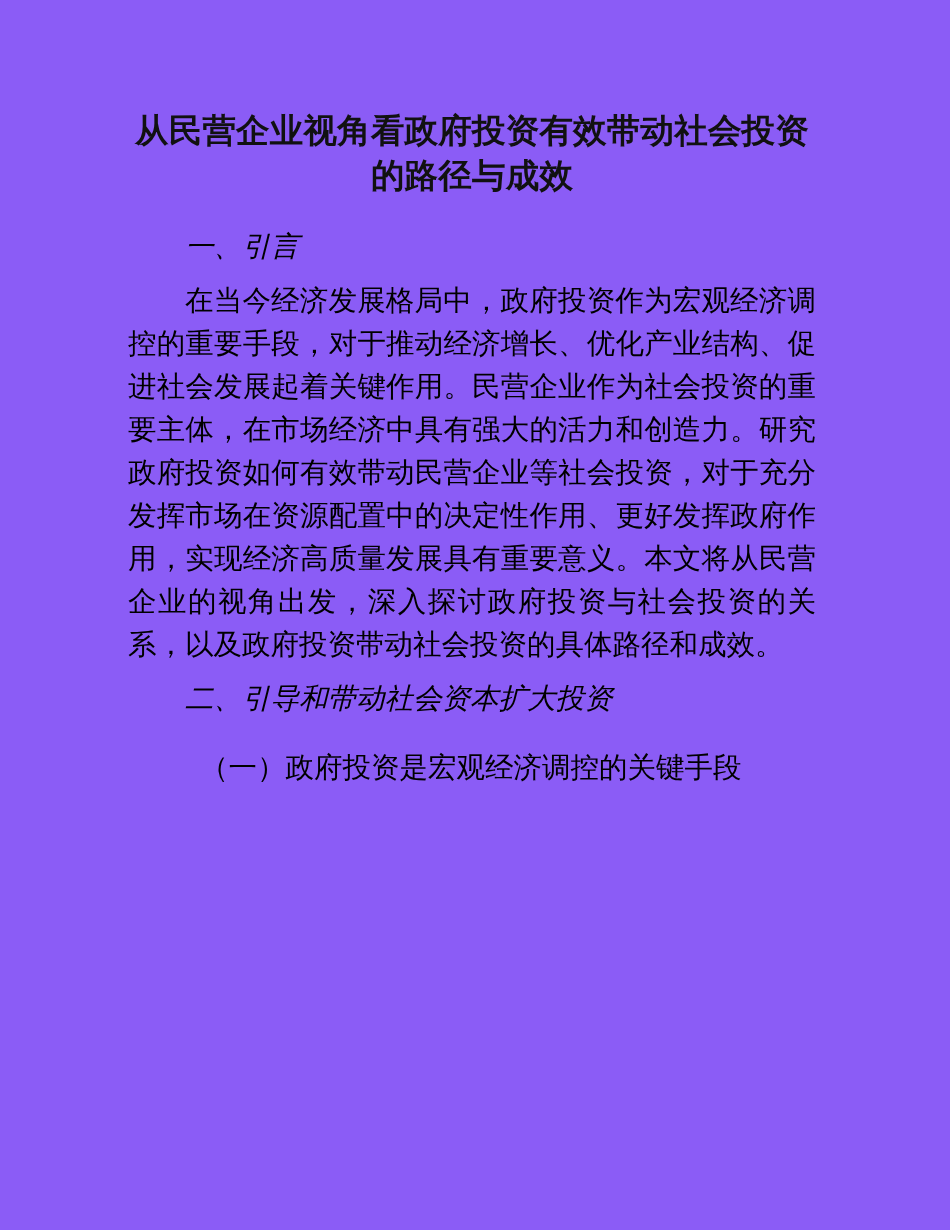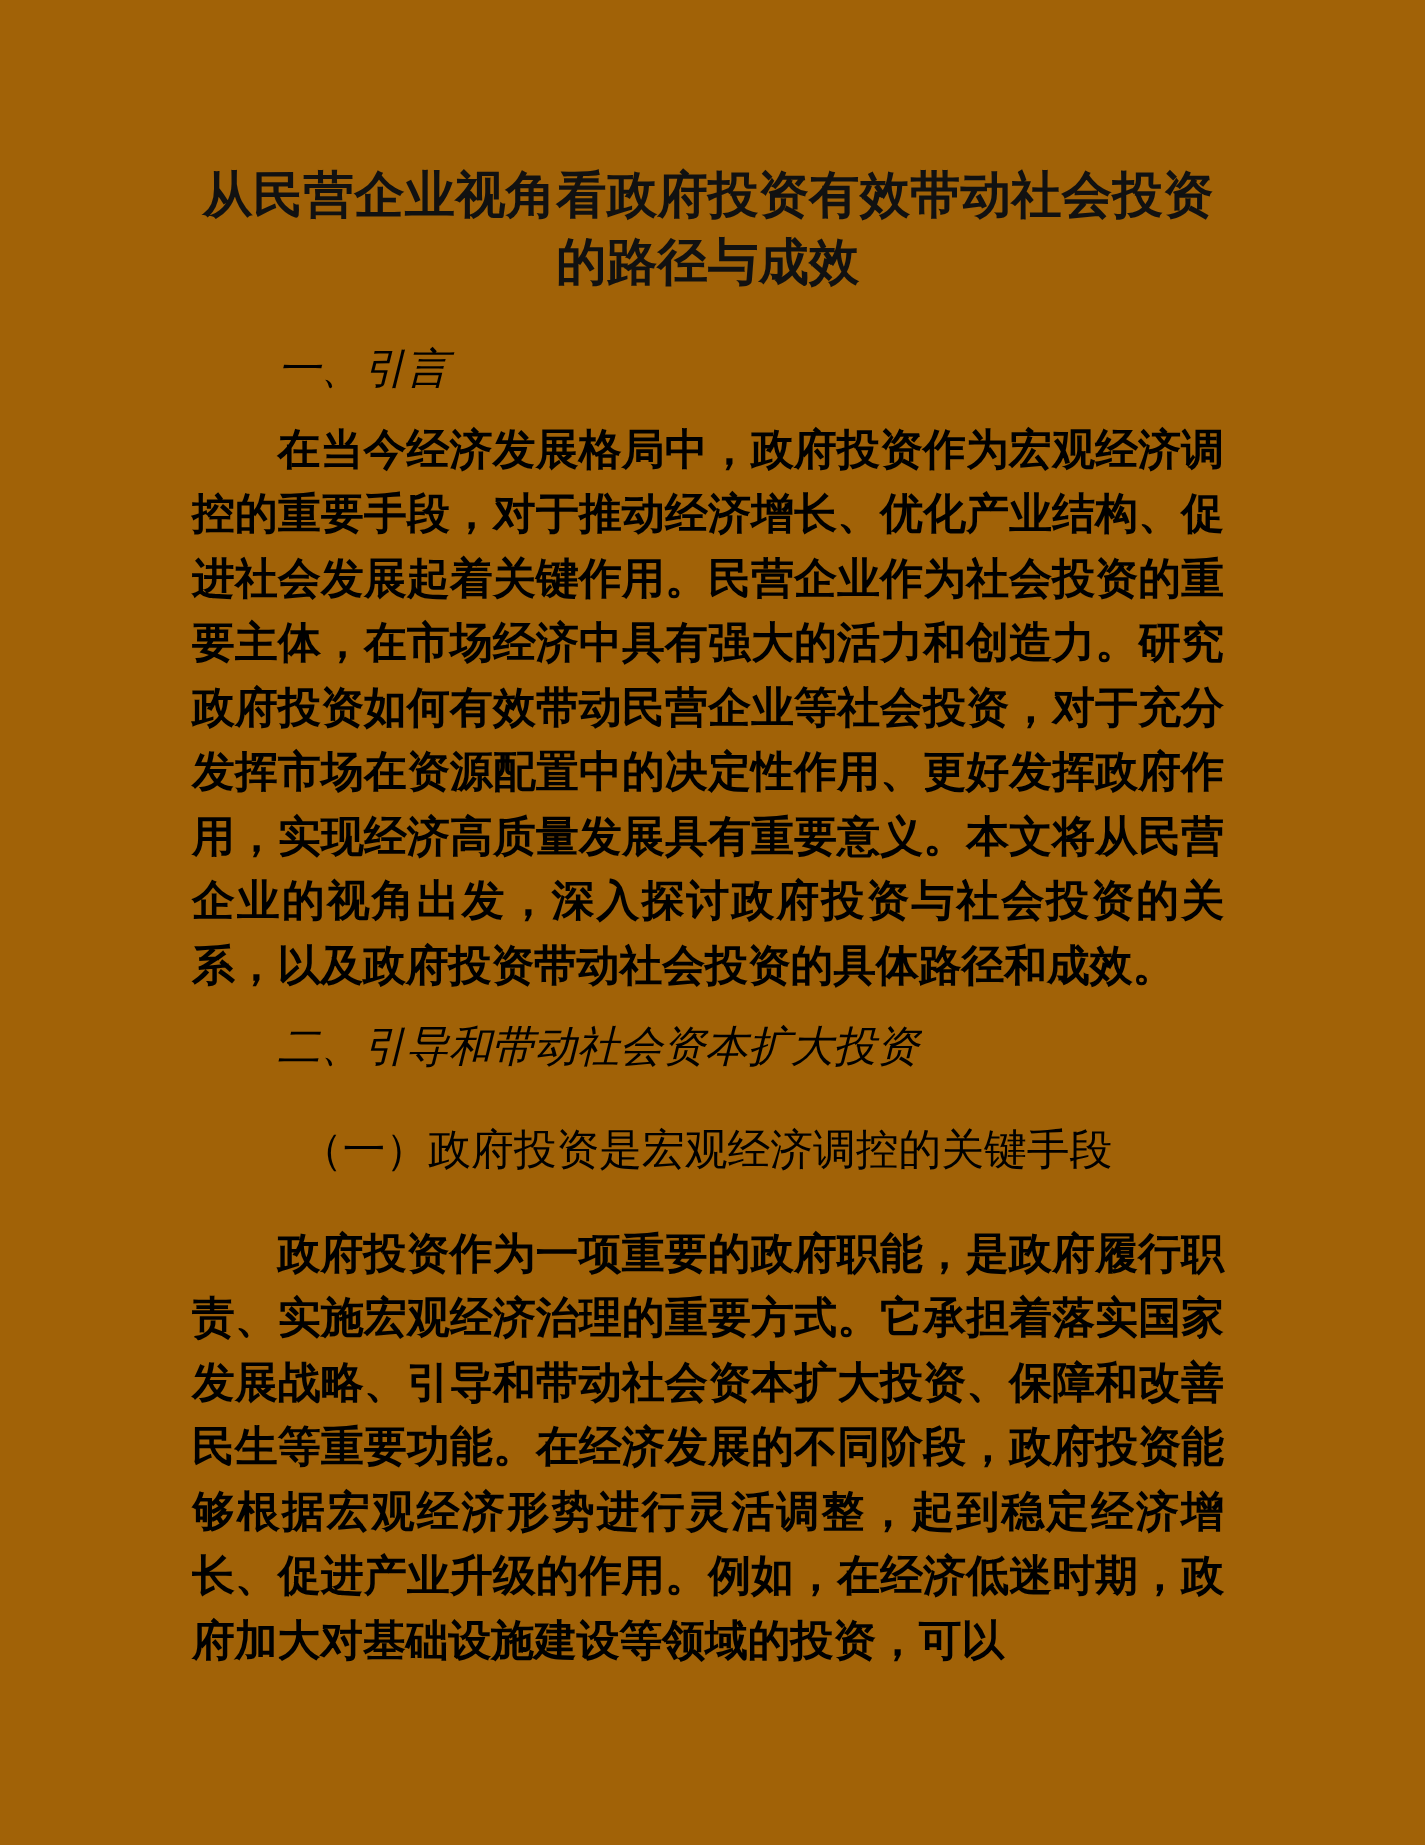--- a/index.html
+++ b/index.html
@@ -11,21 +11,21 @@
     width: 950px;
     height: 1230px;
     font-family: "Liberation Sans", "DejaVu Sans", sans-serif;
     color: #000000;
     overflow: hidden;
   }
   .page {
     position: relative;
     width: 950px;
     height: 1230px;
-    background: #a16207;
+    background: #8b5cf6;
     box-sizing: border-box;
   }
   .content {
     position: absolute;
     left: 128px;
     top: 108px;
     width: 688px;
   }
   .doc-title {
     font-size: 33.5px;
@@ -49,21 +49,21 @@
   .heading-2 {
     font-size: 28.5px;
     font-weight: normal;
     line-height: 43px;
     text-indent: 57px;
     margin: 15px;
     color: #000000;
   }
   .para {
     font-size: 28.5px;
-    font-weight: bold;
+    font-weight: normal;
     line-height: 43px;
     text-indent: 57px;
     text-align: justify;
     text-justify: inter-ideograph;
     margin: 0;
     color: #000000;
     word-break: break-all;
   }
   .spacer-title-to-h1 { height: 27px; }
   .spacer-h1-to-para  { height: 11px; }
@@ -90,16 +90,15 @@
     <div class="spacer-para-to-h1b"></div>
 
     <h2 class="heading-1">二、引导和带动社会资本扩大投资</h2>
 
     <div class="spacer-h1b-to-h2"></div>
 
     <h3 class="heading-2">（一）政府投资是宏观经济调控的关键手段</h3>
 
     <div class="spacer-h2-to-para"></div>
 
-    <p class="para">政府投资作为一项重要的政府职能，是政府履行职责、实施宏观经济治理的重要方式。它承担着落实国家发展战略、引导和带动社会资本扩大投资、保障和改善民生等重要功能。在经济发展的不同阶段，政府投资能够根据宏观经济形势进行灵活调整，起到稳定经济增长、促进产业升级的作用。例如，在经济低迷时期，政府加大对基础设施建设等领域的投资，可以</p>
 
   </div>
 </div>
 
 </body></html>

